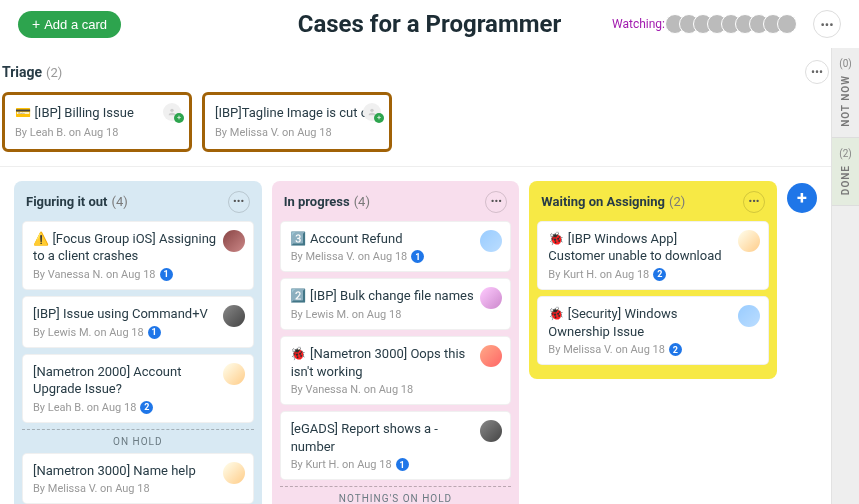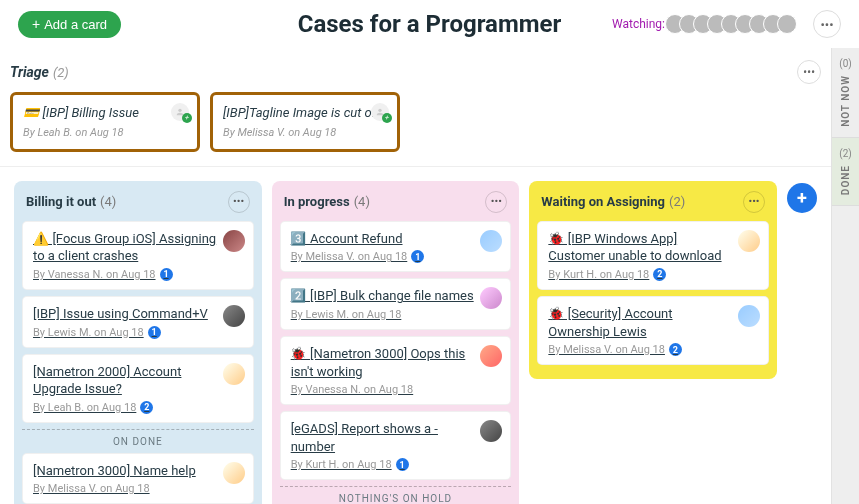--- a/index.html
+++ b/index.html
@@ -8,41 +8,41 @@
 .add-btn { background: #2da44e; color: #fff; border: none; border-radius: 16px; padding: 6px 14px; font-size: 13px; font-weight: 500; cursor: pointer; display: flex; align-items: center; gap: 4px; }
 .add-btn .plus { font-size: 14px; line-height: 1; }
 .title { position: absolute; left: 50%; transform: translateX(-50%); font-size: 24px; font-weight: 700; color: #1d2d35; }
 .watch-area { margin-left: auto; display: flex; align-items: center; gap: 6px; }
 .watch-label { font-size: 12px; color: #a21caf; }
 .avatars { display: flex; }
 .avatars .av { width: 20px; height: 20px; border-radius: 50%; border: 1.5px solid #fff; margin-left: -6px; background: #bbb; }
 .hdr-more { width: 28px; height: 28px; border: 1px solid #ddd; border-radius: 50%; display: flex; align-items: center; justify-content: center; margin-left: 10px; cursor: pointer; color: #666; background: #fff; }
 .main { display: flex; height: calc(100% - 48px); }
 .board { flex: 1; overflow: auto; }
-.triage-row { padding: 8px 10px 14px; border-bottom: 1px solid #eee; position: relative; font-style: italic; }
+.triage-row { padding: 8px 2px 14px; border-bottom: 1px solid #eee; position: relative; }
 .sec-head { display: flex; align-items: center; gap: 4px; padding: 4px 0 8px; }
 .sec-title { font-weight: 700; font-size: 14px; }
 .sec-count { color: #999; font-size: 13px; }
 .sec-more { width: 24px; height: 24px; border: 1px solid #ddd; border-radius: 50%; display: flex; align-items: center; justify-content: center; cursor: pointer; margin-left: auto; color: #666; font-size: 12px; }
 .triage-cards { display: flex; gap: 10px; }
 .tcard { width: 190px; border: 3px solid #a16207; border-radius: 6px; padding: 10px; background: #fff; position: relative; }
 .tcard .ctitle { font-size: 13px; margin-bottom: 4px; line-height: 1.3; }
 .byline { font-size: 11px; color: #999; }
 .assign-placeholder { position: absolute; right: 8px; top: 8px; width: 18px; height: 18px; border-radius: 50%; background: #f0f0f0; display: flex; align-items: center; justify-content: center; color: #bbb; }
 .assign-plus { position: absolute; right: 5px; top: 18px; width: 10px; height: 10px; background: #2da44e; color: #fff; border-radius: 50%; font-size: 8px; display: flex; align-items: center; justify-content: center; line-height: 1; }
 .columns { display: flex; gap: 10px; padding: 14px; align-items: flex-start; }
 .col { width: 252px; border-radius: 8px; padding: 8px; }
 .col-fig { background: #d8e9f3; }
 .col-prog { background: #f8deed; }
 .col-wait { background: #f7e945; }
 .col-head { display: flex; align-items: center; padding: 2px 4px 8px; }
 .col-title { font-weight: 700; font-size: 13px; }
 .col-count { color: #7a7a7a; margin-left: 4px; font-size: 13px; }
 .col-more { width: 22px; height: 22px; border: 1px solid rgba(0,0,0,0.15); border-radius: 50%; display: flex; align-items: center; justify-content: center; margin-left: auto; cursor: pointer; font-size: 11px; color: #555; }
-.card { background: #fff; border-radius: 5px; padding: 8px 10px; margin-bottom: 6px; position: relative; border: 1px solid rgba(0,0,0,0.06); text-decoration: underline; }
+.card { background: #fff; border-radius: 5px; padding: 8px 10px; margin-bottom: 6px; position: relative; border: 1px solid rgba(0,0,0,0.06); }
 .card .ctitle { font-size: 13px; line-height: 1.35; padding-right: 26px; }
 .card .byline { margin-top: 3px; display: flex; align-items: center; gap: 4px; }
 .badge { display: inline-flex; width: 13px; height: 13px; border-radius: 50%; color: #fff; font-size: 9px; align-items: center; justify-content: center; font-weight: 700; }
 .badge-blue { background: #1f76e8; }
 .card-av { position: absolute; right: 8px; top: 8px; width: 22px; height: 22px; border-radius: 50%; }
 .hold-sep { border-top: 1px dashed rgba(0,0,0,0.25); text-align: center; font-size: 10px; letter-spacing: 1px; color: #6a7a82; padding: 6px 0 6px; margin-top: 4px; }
 .add-col { width: 30px; height: 30px; border-radius: 50%; background: #1f76e8; color: #fff; display: flex; align-items: center; justify-content: center; cursor: pointer; font-size: 18px; font-weight: 700; flex-shrink: 0; margin-top: 2px; }
 .rail { width: 28px; background: #eee; border-left: 1px solid #e2e2e2; display: flex; flex-direction: column; }
 .rail-sec { flex: 0 0 auto; display: flex; flex-direction: column; align-items: center; padding: 10px 0; border-bottom: 1px solid #ddd; cursor: pointer; }
 .rail-sec:last-child { background: #e4ecdf; }
@@ -106,40 +106,40 @@
                 <path d="M4 20c0-4 4-6 8-6s8 2 8 6"></path>
               </svg>
             </div>
     <div class="assign-plus">+</div>
           </div>
         </div>
     </div>
     <div class="columns">
         <div class="col col-fig">
           <div class="col-head">
-            <span class="col-title">Billing it out</span>
+            <span class="col-title">Figuring it out</span>
             <span class="col-count">(4)</span>
             <div class="col-more">•••</div>
           </div>
           <div class="card">
     <div class="ctitle">⚠️ [Focus Group iOS] Assigning to a client crashes</div>
     <div class="byline">By Vanessa N. on Aug 18 <span class="badge badge-blue">1</span></div>
     <div class="card-av cav-1"></div>
           </div>
           <div class="card">
     <div class="ctitle">[IBP] Issue using Command+V</div>
     <div class="byline">By Lewis M. on Aug 18 <span class="badge badge-blue">1</span></div>
     <div class="card-av cav-3"></div>
           </div>
           <div class="card">
     <div class="ctitle">[Nametron 2000] Account Upgrade Issue?</div>
     <div class="byline">By Leah B. on Aug 18 <span class="badge badge-blue">2</span></div>
     <div class="card-av cav-4"></div>
           </div>
-          <div class="hold-sep">ON DONE</div>
+          <div class="hold-sep">ON HOLD</div>
           <div class="card">
     <div class="ctitle">[Nametron 3000] Name help</div>
     <div class="byline">By Melissa V. on Aug 18</div>
     <div class="card-av cav-4"></div>
           </div>
         </div>
         <div class="col col-prog">
           <div class="col-head">
             <span class="col-title">In progress</span>
             <span class="col-count">(4)</span>
@@ -172,21 +172,21 @@
             <span class="col-title">Waiting on Assigning</span>
             <span class="col-count">(2)</span>
             <div class="col-more">•••</div>
           </div>
           <div class="card">
     <div class="ctitle">🐞 [IBP Windows App] Customer unable to download</div>
     <div class="byline">By Kurt H. on Aug 18 <span class="badge badge-blue">2</span></div>
     <div class="card-av cav-4"></div>
           </div>
           <div class="card">
-    <div class="ctitle">🐞 [Security] Account Ownership Lewis</div>
+    <div class="ctitle">🐞 [Security] Windows Ownership Issue</div>
     <div class="byline">By Melissa V. on Aug 18 <span class="badge badge-blue">2</span></div>
     <div class="card-av cav-2"></div>
           </div>
         </div>
         <div class="add-col">+</div>
       </div>
   </div>
   <div class="rail">
       <div class="rail-sec">
         <div class="rail-count">(0)</div>

